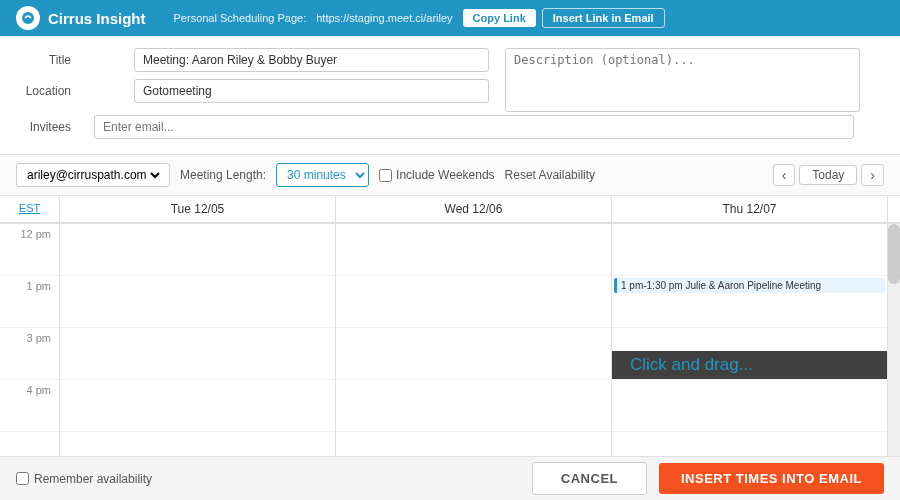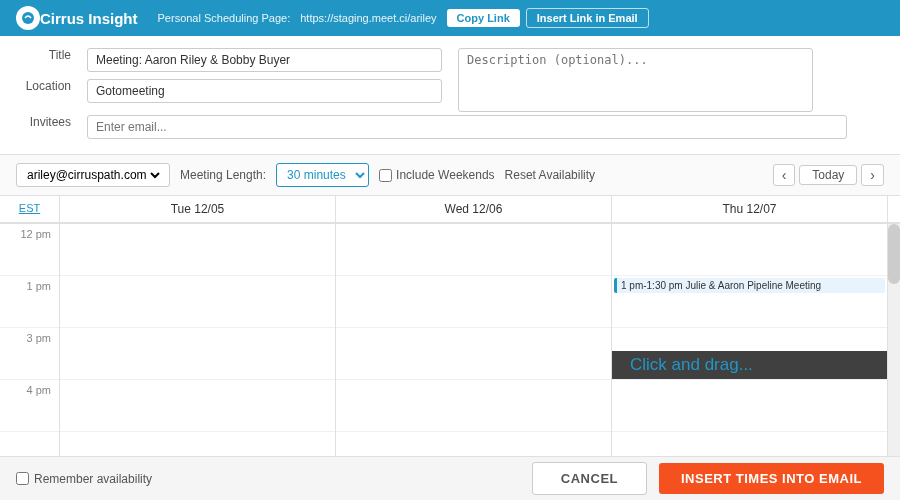--- a/index.html
+++ b/index.html
@@ -24,24 +24,25 @@
       color: white;
       display: flex;
       align-items: center;
       padding: 0 16px;
       height: 36px;
       flex-shrink: 0;
     }
     .header-logo {
       display: flex;
       align-items: center;
+      gap: 8px;
       font-weight: bold;
       font-size: 15px;
       color: white;
-      margin-right: 20px;
+      margin-right: 28px;
     }
     .logo-icon {
       width: 24px;
       height: 24px;
       background: white;
       border-radius: 50%;
       display: flex;
       align-items: center;
       justify-content: center;
     }
@@ -68,39 +69,40 @@
       border: 1px solid rgba(255,255,255,0.7);
     }
     
     .form-section {
       padding: 12px 16px 8px;
       border-bottom: 1px solid #e0e0e0;
       flex-shrink: 0;
     }
     .form-row {
       display: flex;
+      align-items: center;
       margin-bottom: 7px;
-      gap: 16px;
+      gap: 23px;
     }
     .form-label {
       width: 55px;
       font-size: 12px;
       color: #555;
       text-align: right;
       flex-shrink: 0;
     }
     .form-input {
       border: 1px solid #ccc;
       border-radius: 3px;
       padding: 4px 8px;
       font-size: 12px;
       color: #333;
       outline: none;
     }
-    .input-medium { width: 355px; }
+    .input-medium { width: 355px; margin-left: 40px; }
     .input-invitees { width: 760px; }
     .description-area {
       border: 1px solid #ccc;
       border-radius: 3px;
       padding: 4px 8px;
       font-size: 12px;
       color: #aaa;
       width: 355px;
       height: 64px;
       resize: none;

